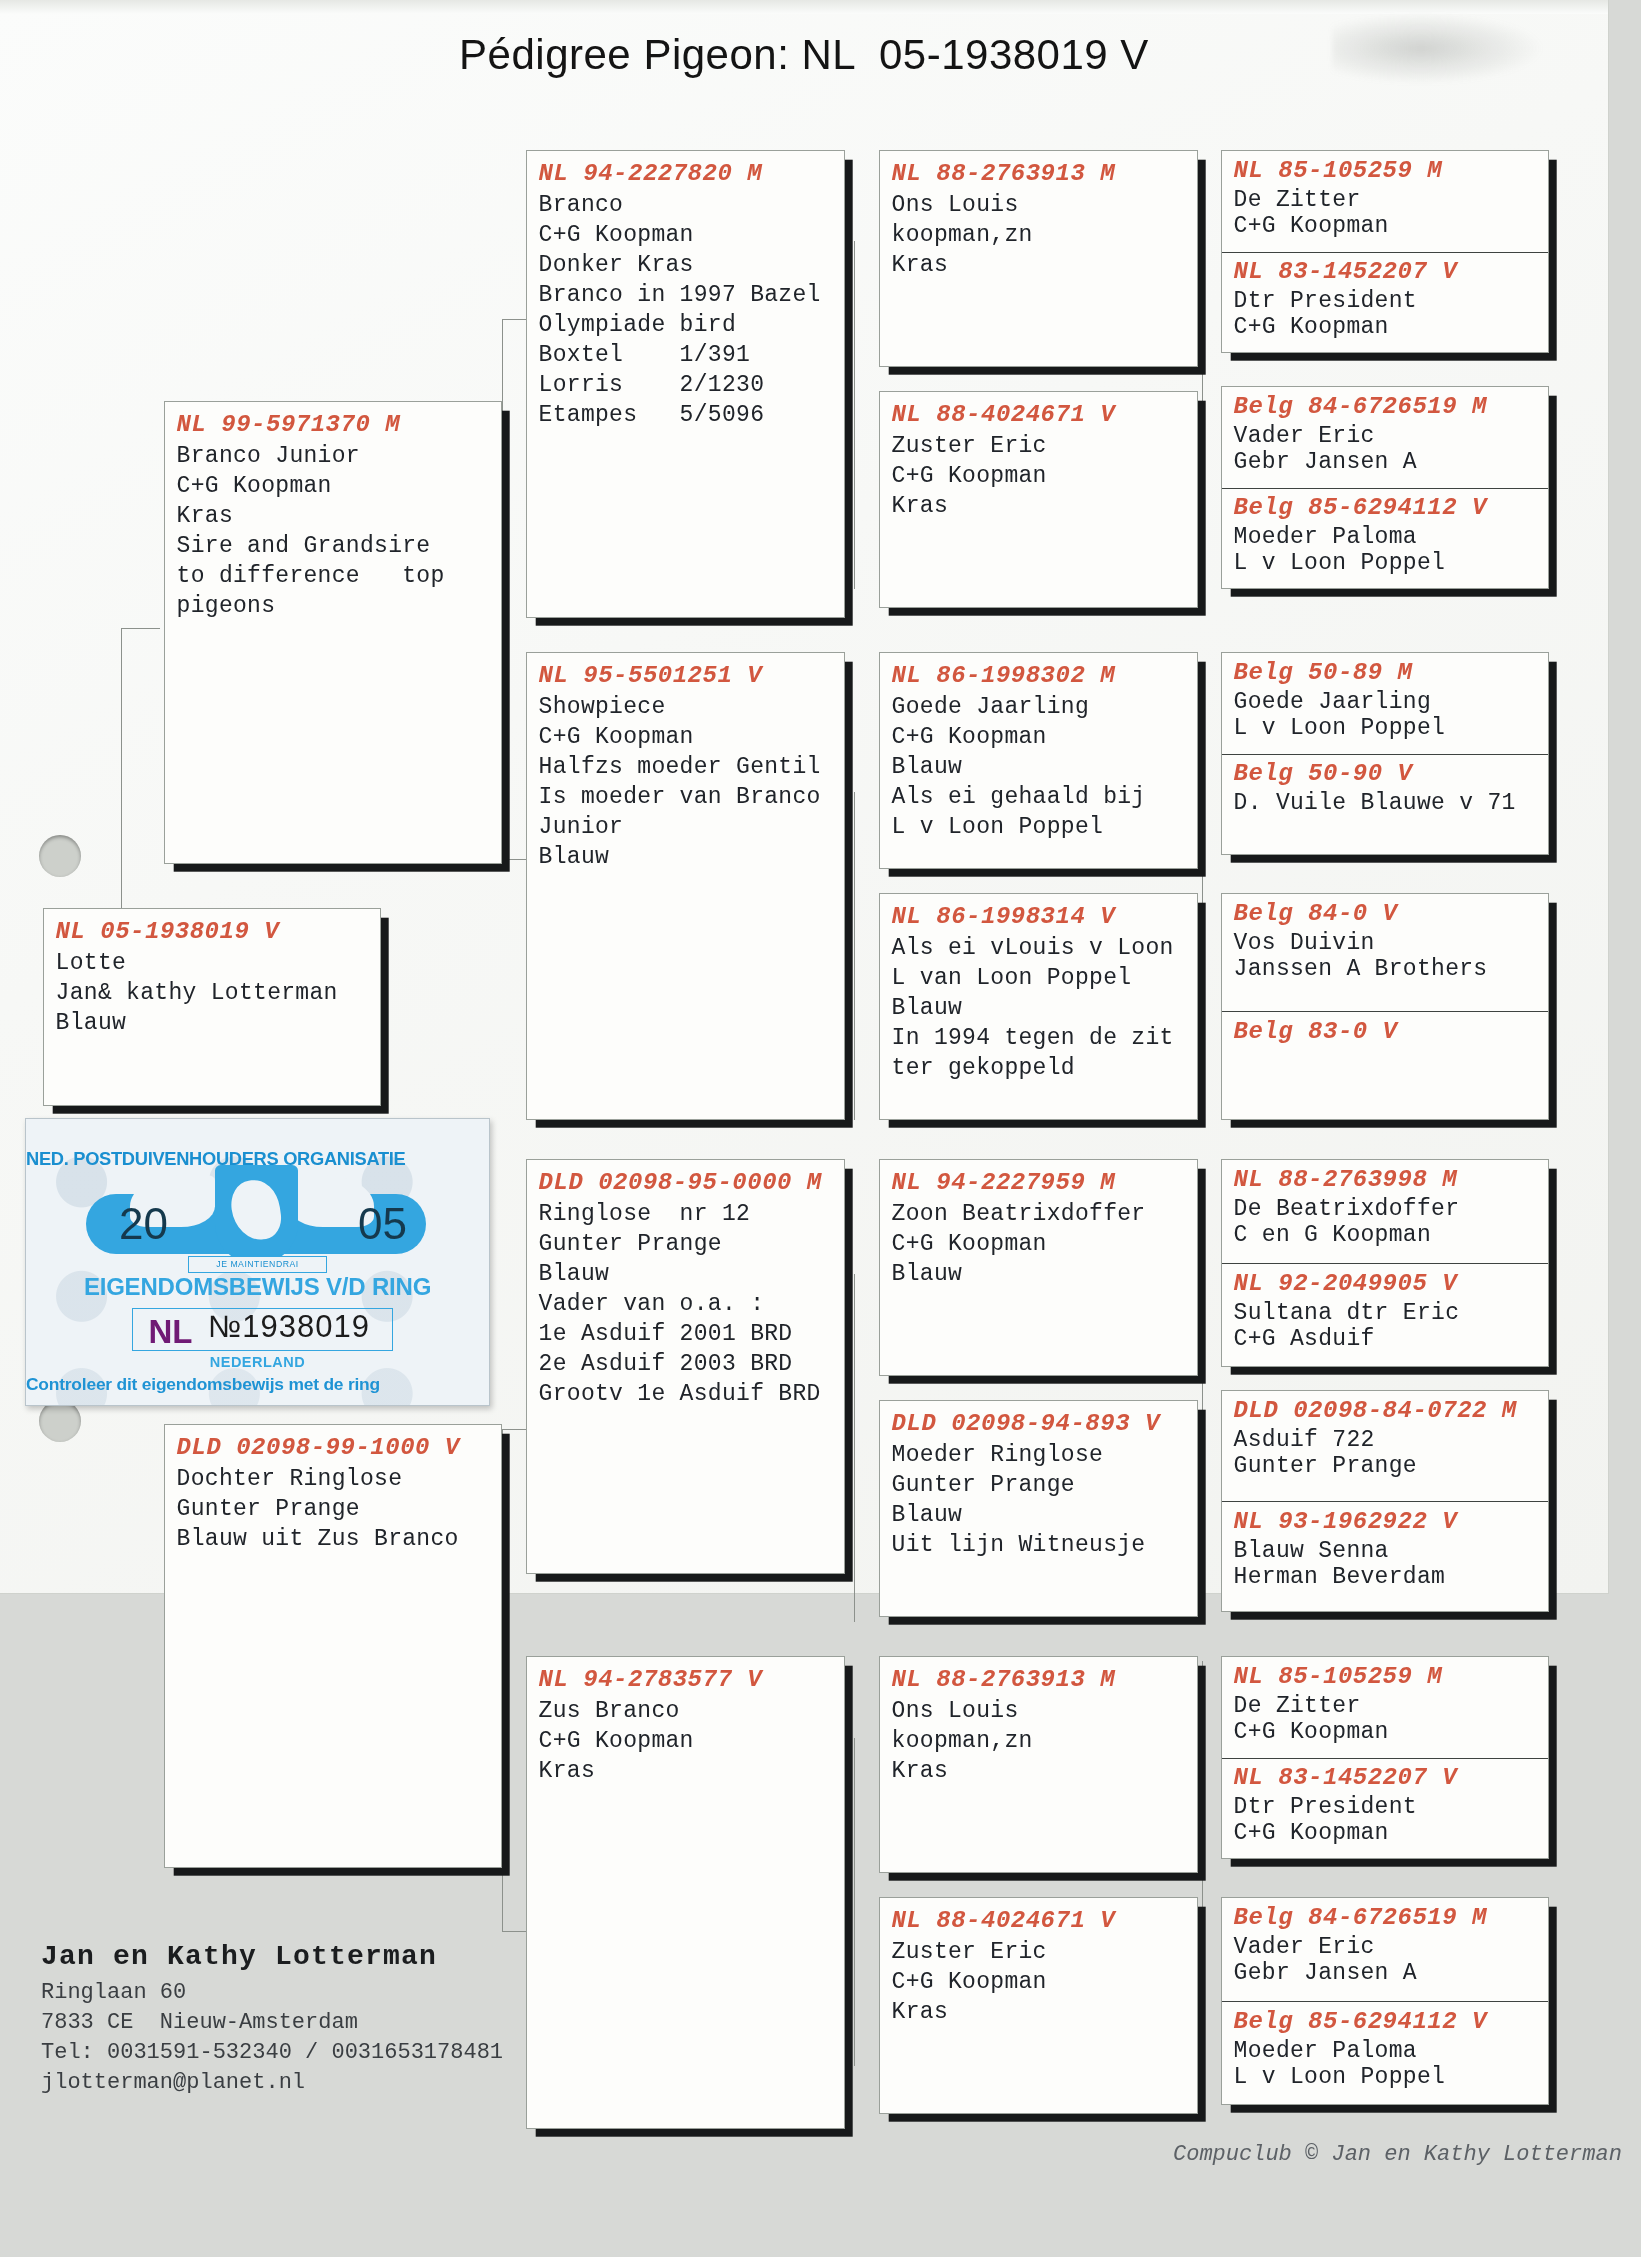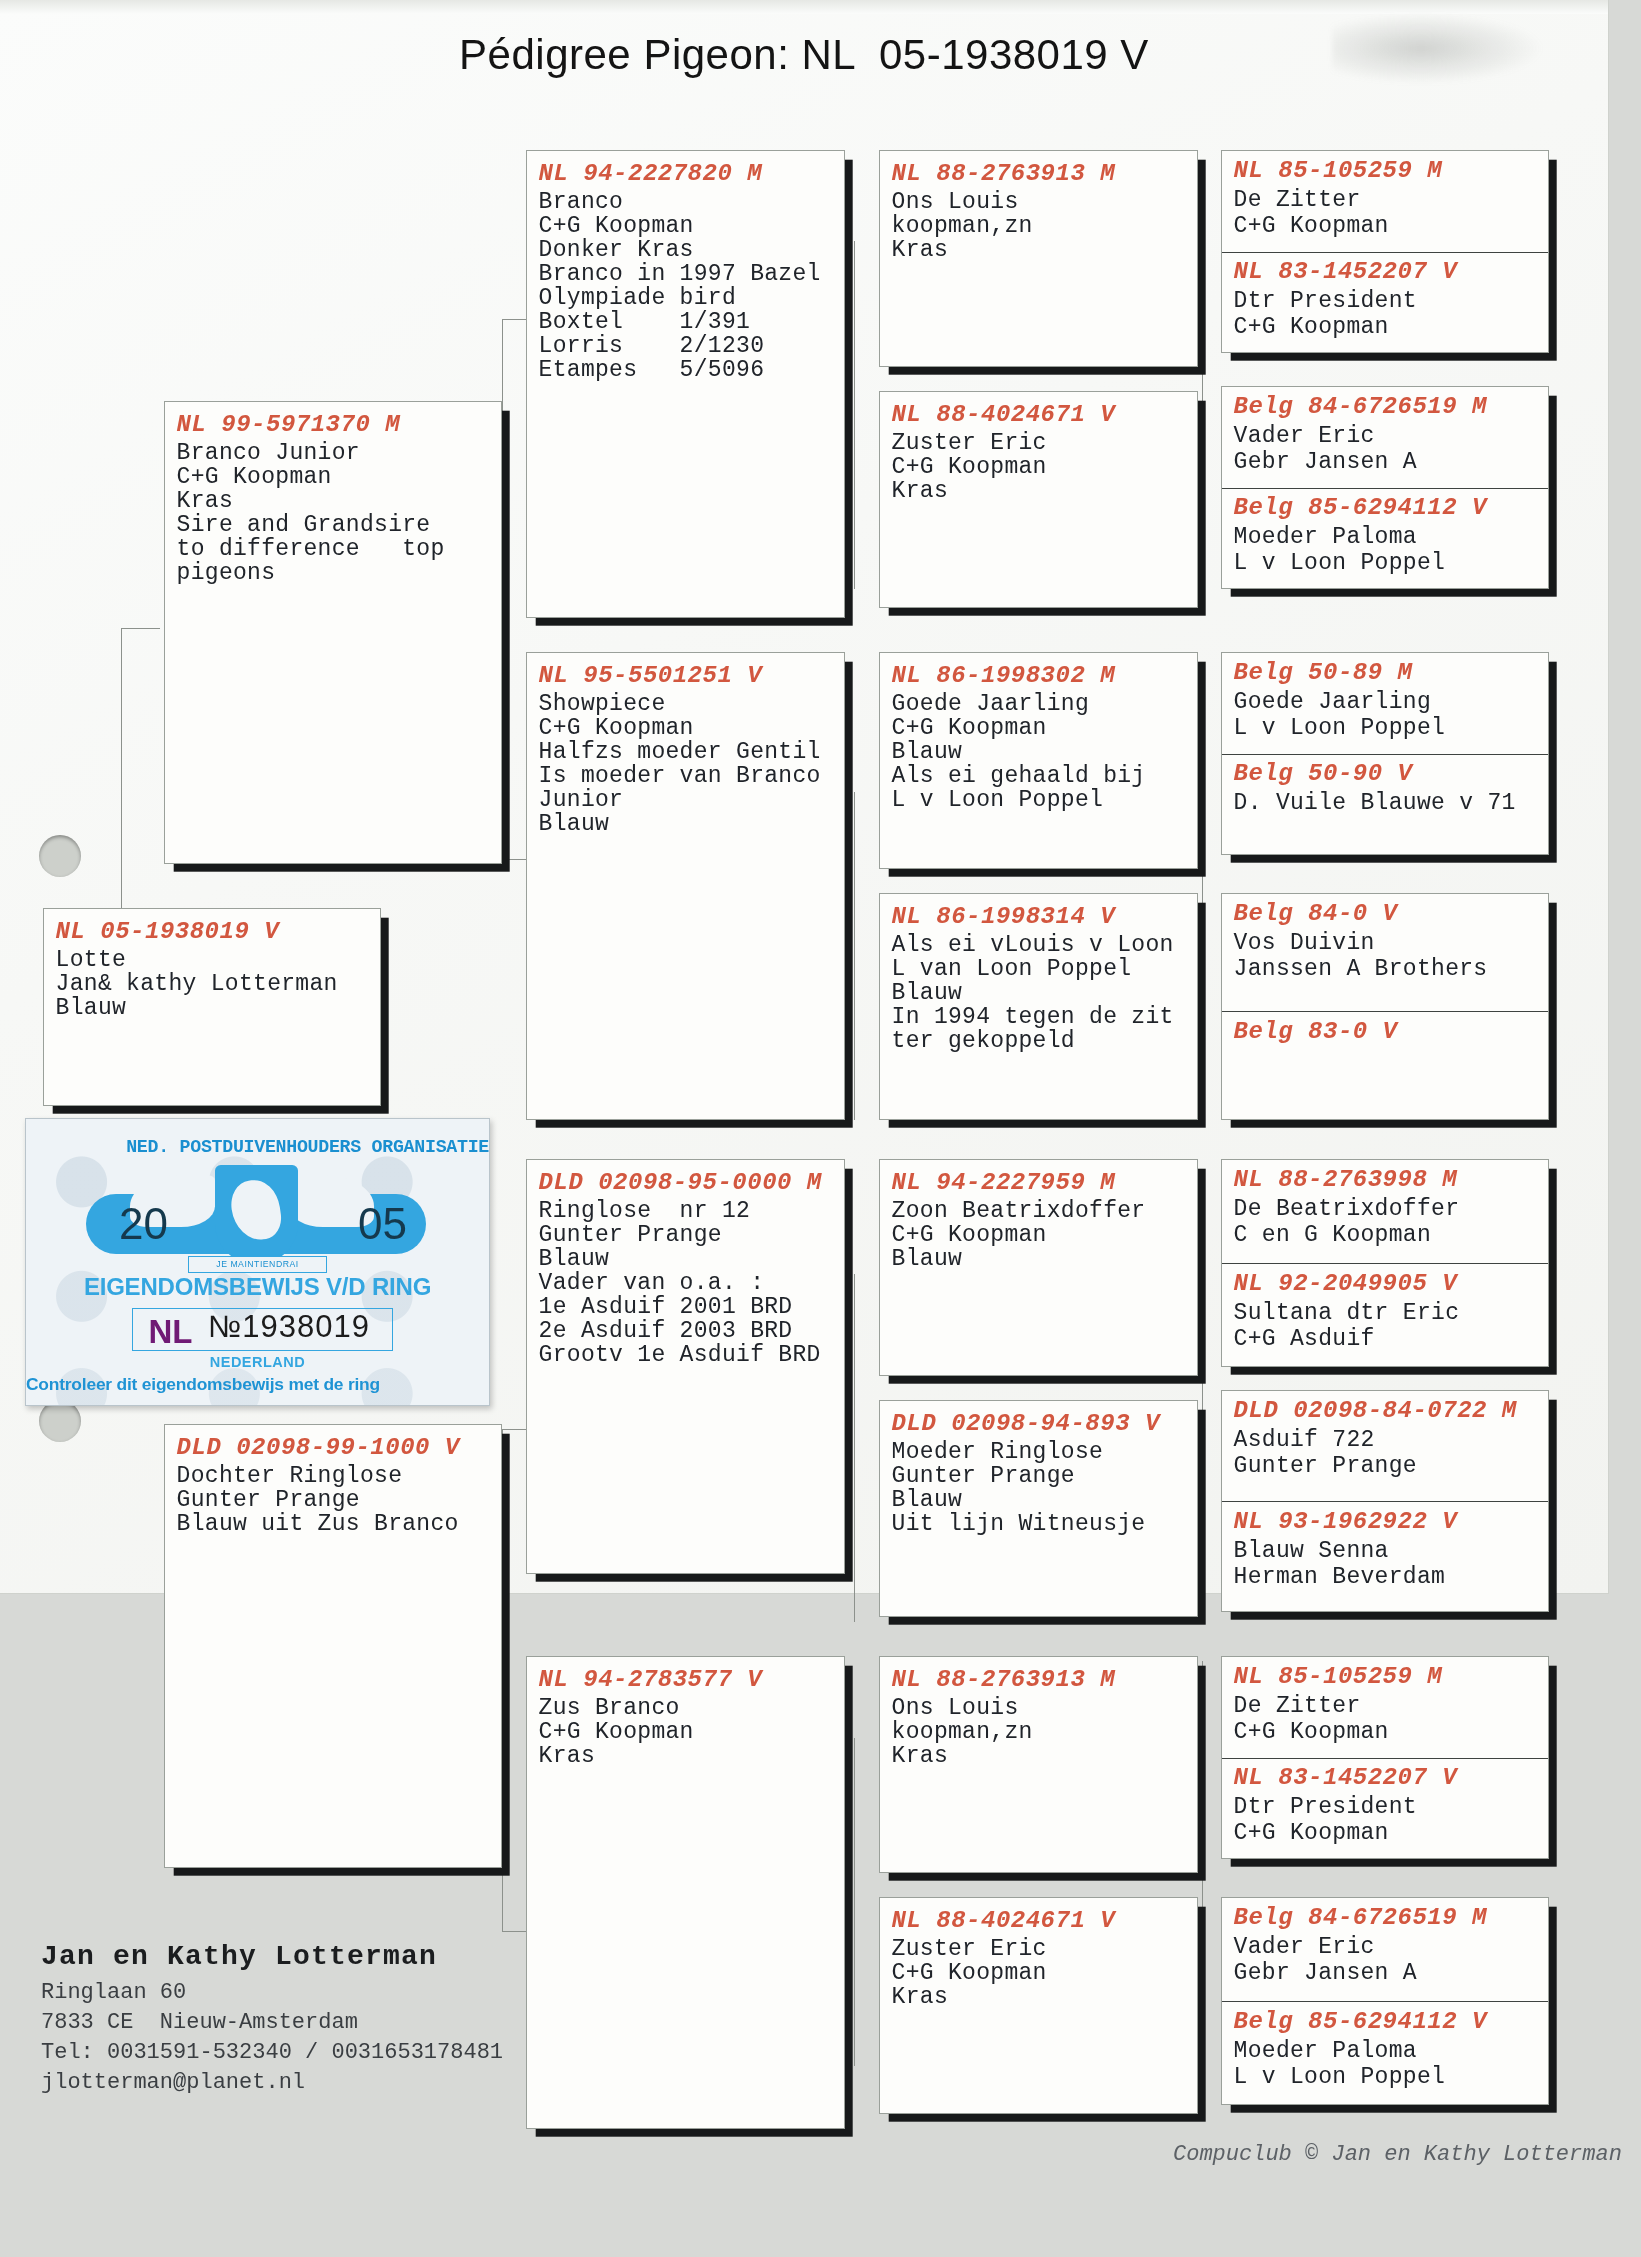--- a/index.html
+++ b/index.html
@@ -45,21 +45,21 @@
     box-shadow:8.7px 8.7px 0 -1px #17191a;
     box-sizing:border-box;
     padding:5.8px 9.7px 3.9px 11.6px;
   }
   .ring{
     font-style:italic;font-weight:bold;
     color:#d2573f;font-size:24px;line-height:33px;white-space:pre;
     letter-spacing:0.5px;
   }
   .lines{
-    color:#20242a;font-size:23px;line-height:24px;white-space:pre;
+    color:#20242a;font-size:23px;line-height:30px;white-space:pre;
     letter-spacing:0.3px;
   }
   .lines.tight{line-height:26px;}
   
   .cell{box-sizing:border-box;padding:2.9px 9.7px 1.9px 11.6px;}
   .cell+.cell{border-top:1px solid #3e4340;}
 
   
   .conn{position:absolute;background:#8c918c;}
   .v{width:1px;}
@@ -79,22 +79,22 @@
       radial-gradient(circle at 45% 22%,rgba(150,175,195,.22) 0 25px,transparent 26px),
       radial-gradient(circle at 78% 22%,rgba(150,175,195,.25) 0 25px,transparent 26px),
       radial-gradient(circle at 12% 62%,rgba(150,175,195,.22) 0 25px,transparent 26px),
       radial-gradient(circle at 45% 62%,rgba(150,175,195,.20) 0 25px,transparent 26px),
       radial-gradient(circle at 78% 62%,rgba(150,175,195,.22) 0 25px,transparent 26px),
       radial-gradient(circle at 12% 96%,rgba(150,175,195,.20) 0 25px,transparent 26px),
       radial-gradient(circle at 45% 96%,rgba(150,175,195,.18) 0 25px,transparent 26px),
       radial-gradient(circle at 78% 96%,rgba(150,175,195,.20) 0 25px,transparent 26px);
   }
   #cert-head{
-    position:absolute;left:0;top:18px;width:100%;text-align:right;
-    font-family:Liberation Mono, monospace;
+    position:absolute;left:0;top:29px;width:100%;text-align:left;
+    font-family:Liberation Sans, sans-serif;
     font-weight:bold;font-size:18.3px;color:#1a8fd0;letter-spacing:-0.3px;
   }
   #cert-band{
     position:absolute;left:60px;top:75px;width:340px;height:60px;
     background:#34a6e0;border-radius:30px;
   }
   #cert-year-l,#cert-year-r{
     position:absolute;top:80px;font-family:"Liberation Sans","DejaVu Sans",sans-serif;
     font-size:44px;color:#15394d;font-weight:400;
   }

